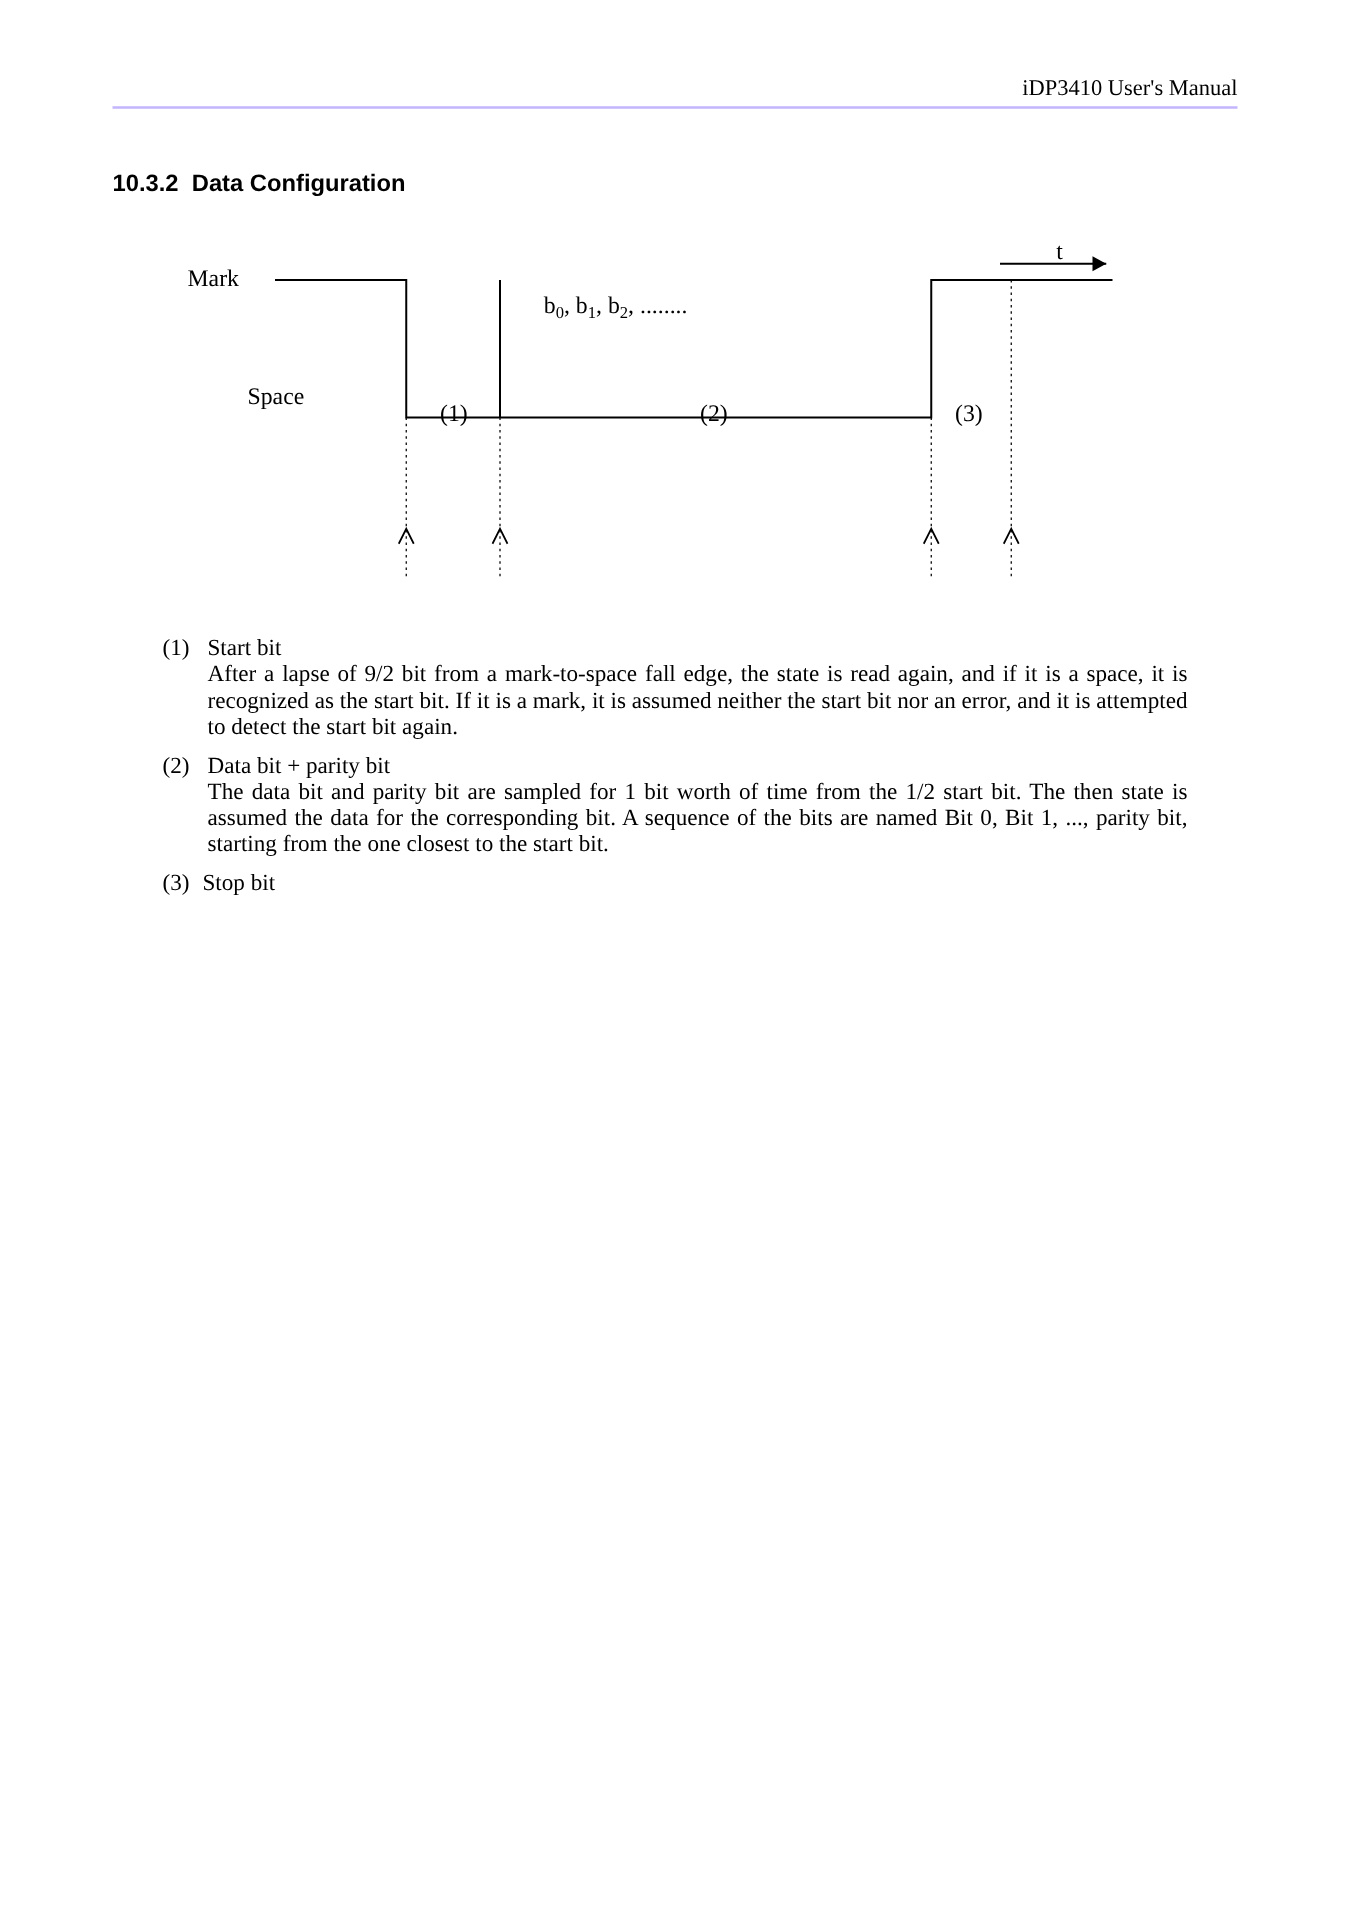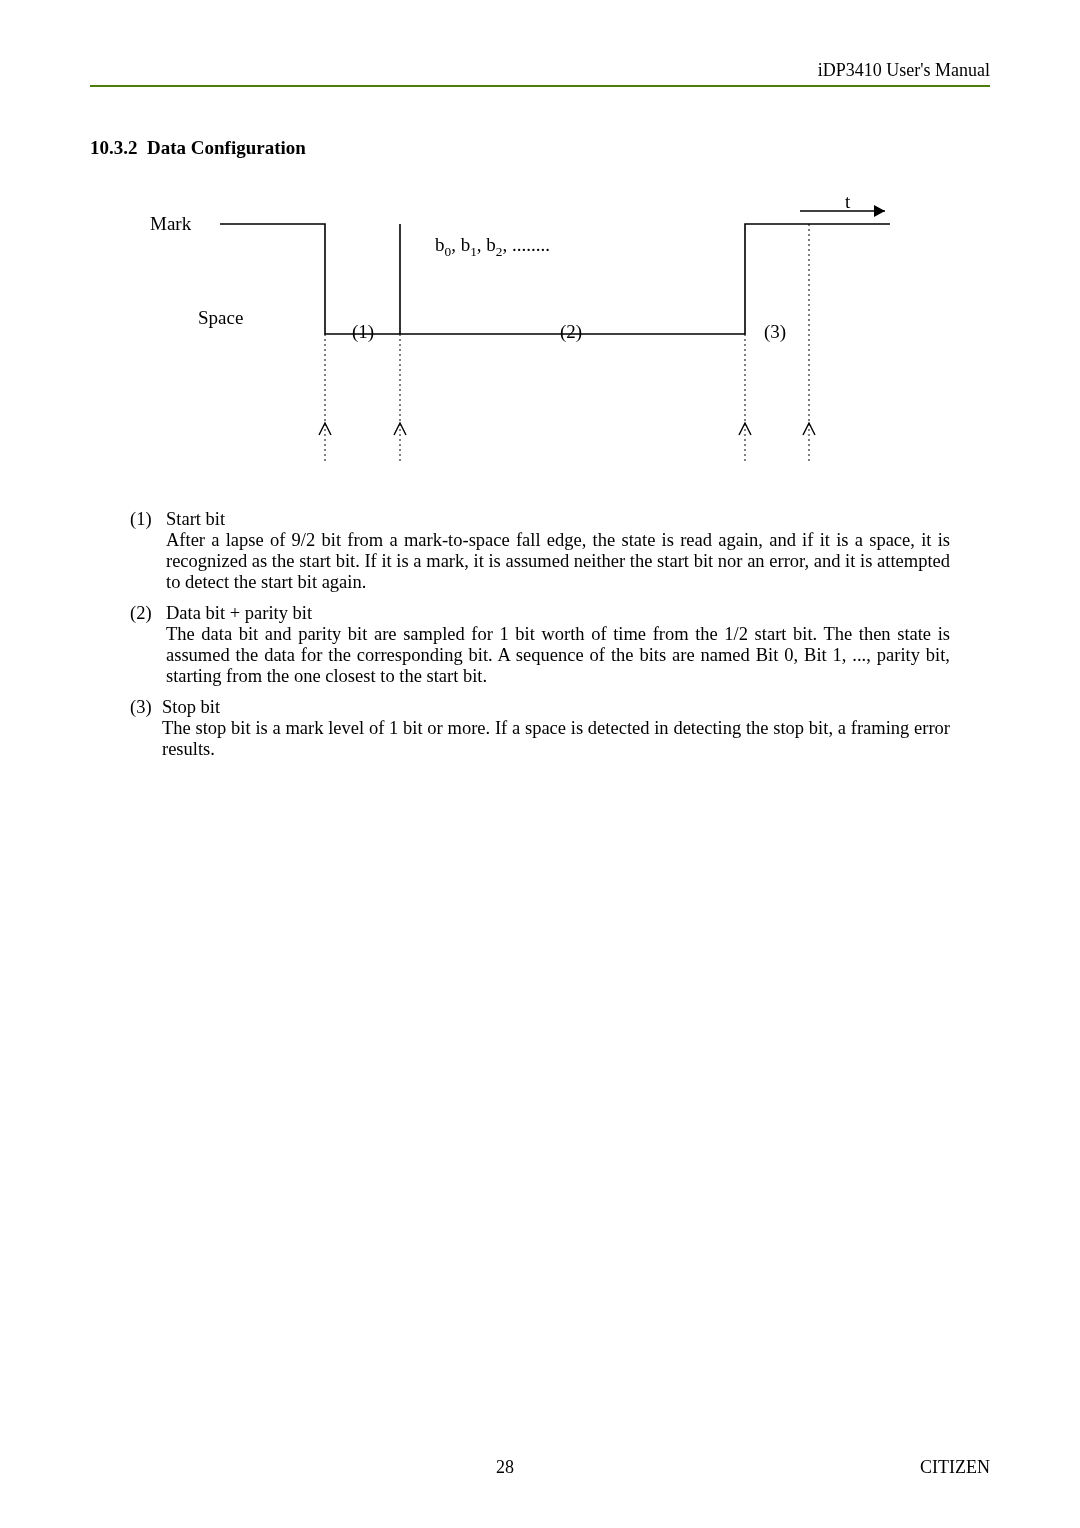--- a/index.html
+++ b/index.html
@@ -13,27 +13,27 @@
     box-sizing: border-box;
     position: relative;
   }
   .page {
     padding: 60px 90px 50px 90px;
     box-sizing: border-box;
     height: 100%;
     position: relative;
   }
   .header-line {
-    border-bottom: 2px solid #4d7c0f;
+    border-bottom: 2px solid #c4b5fd;
     text-align: right;
     padding-bottom: 4px;
     font-size: 18px;
   }
   .section-heading {
-    font-family: Liberation Serif, serif;
+    font-family: Liberation Sans, sans-serif;
     font-weight: bold;
     font-size: 19px;
     margin-top: 50px;
   }
   .diagram {
     position: relative;
     margin: 40px 0 30px 60px;
     height: 280px;
     width: 770px;
   }
@@ -141,22 +141,17 @@
         <div class="item-num">(2)</div>
         <div class="item-title">Data bit + parity bit</div>
       </div>
       <div class="item-body">The data bit and parity bit are sampled for 1 bit worth of time from the 1/2 start bit.  The then state is assumed the data for the corresponding bit.  A sequence of the bits are named Bit 0, Bit 1, ..., parity bit, starting from the one closest to the start bit.</div>
     </div>
     <div class="item">
       <div class="item-head">
         <div class="item-num" style="width:32px">(3)</div>
         <div class="item-title">Stop bit</div>
       </div>
-      <div class="item-body" style="margin-left:32px">The stop bit is a mark level of 1 bit or more.  If a space is detected in detecting the stop bit, a framing error results.</div>
     </div>
   </div>
 
-  <div class="footer">
-    <div class="center">28</div>
-    <div>CITIZEN</div>
-  </div>
 
 </div>
 
 </body></html>

